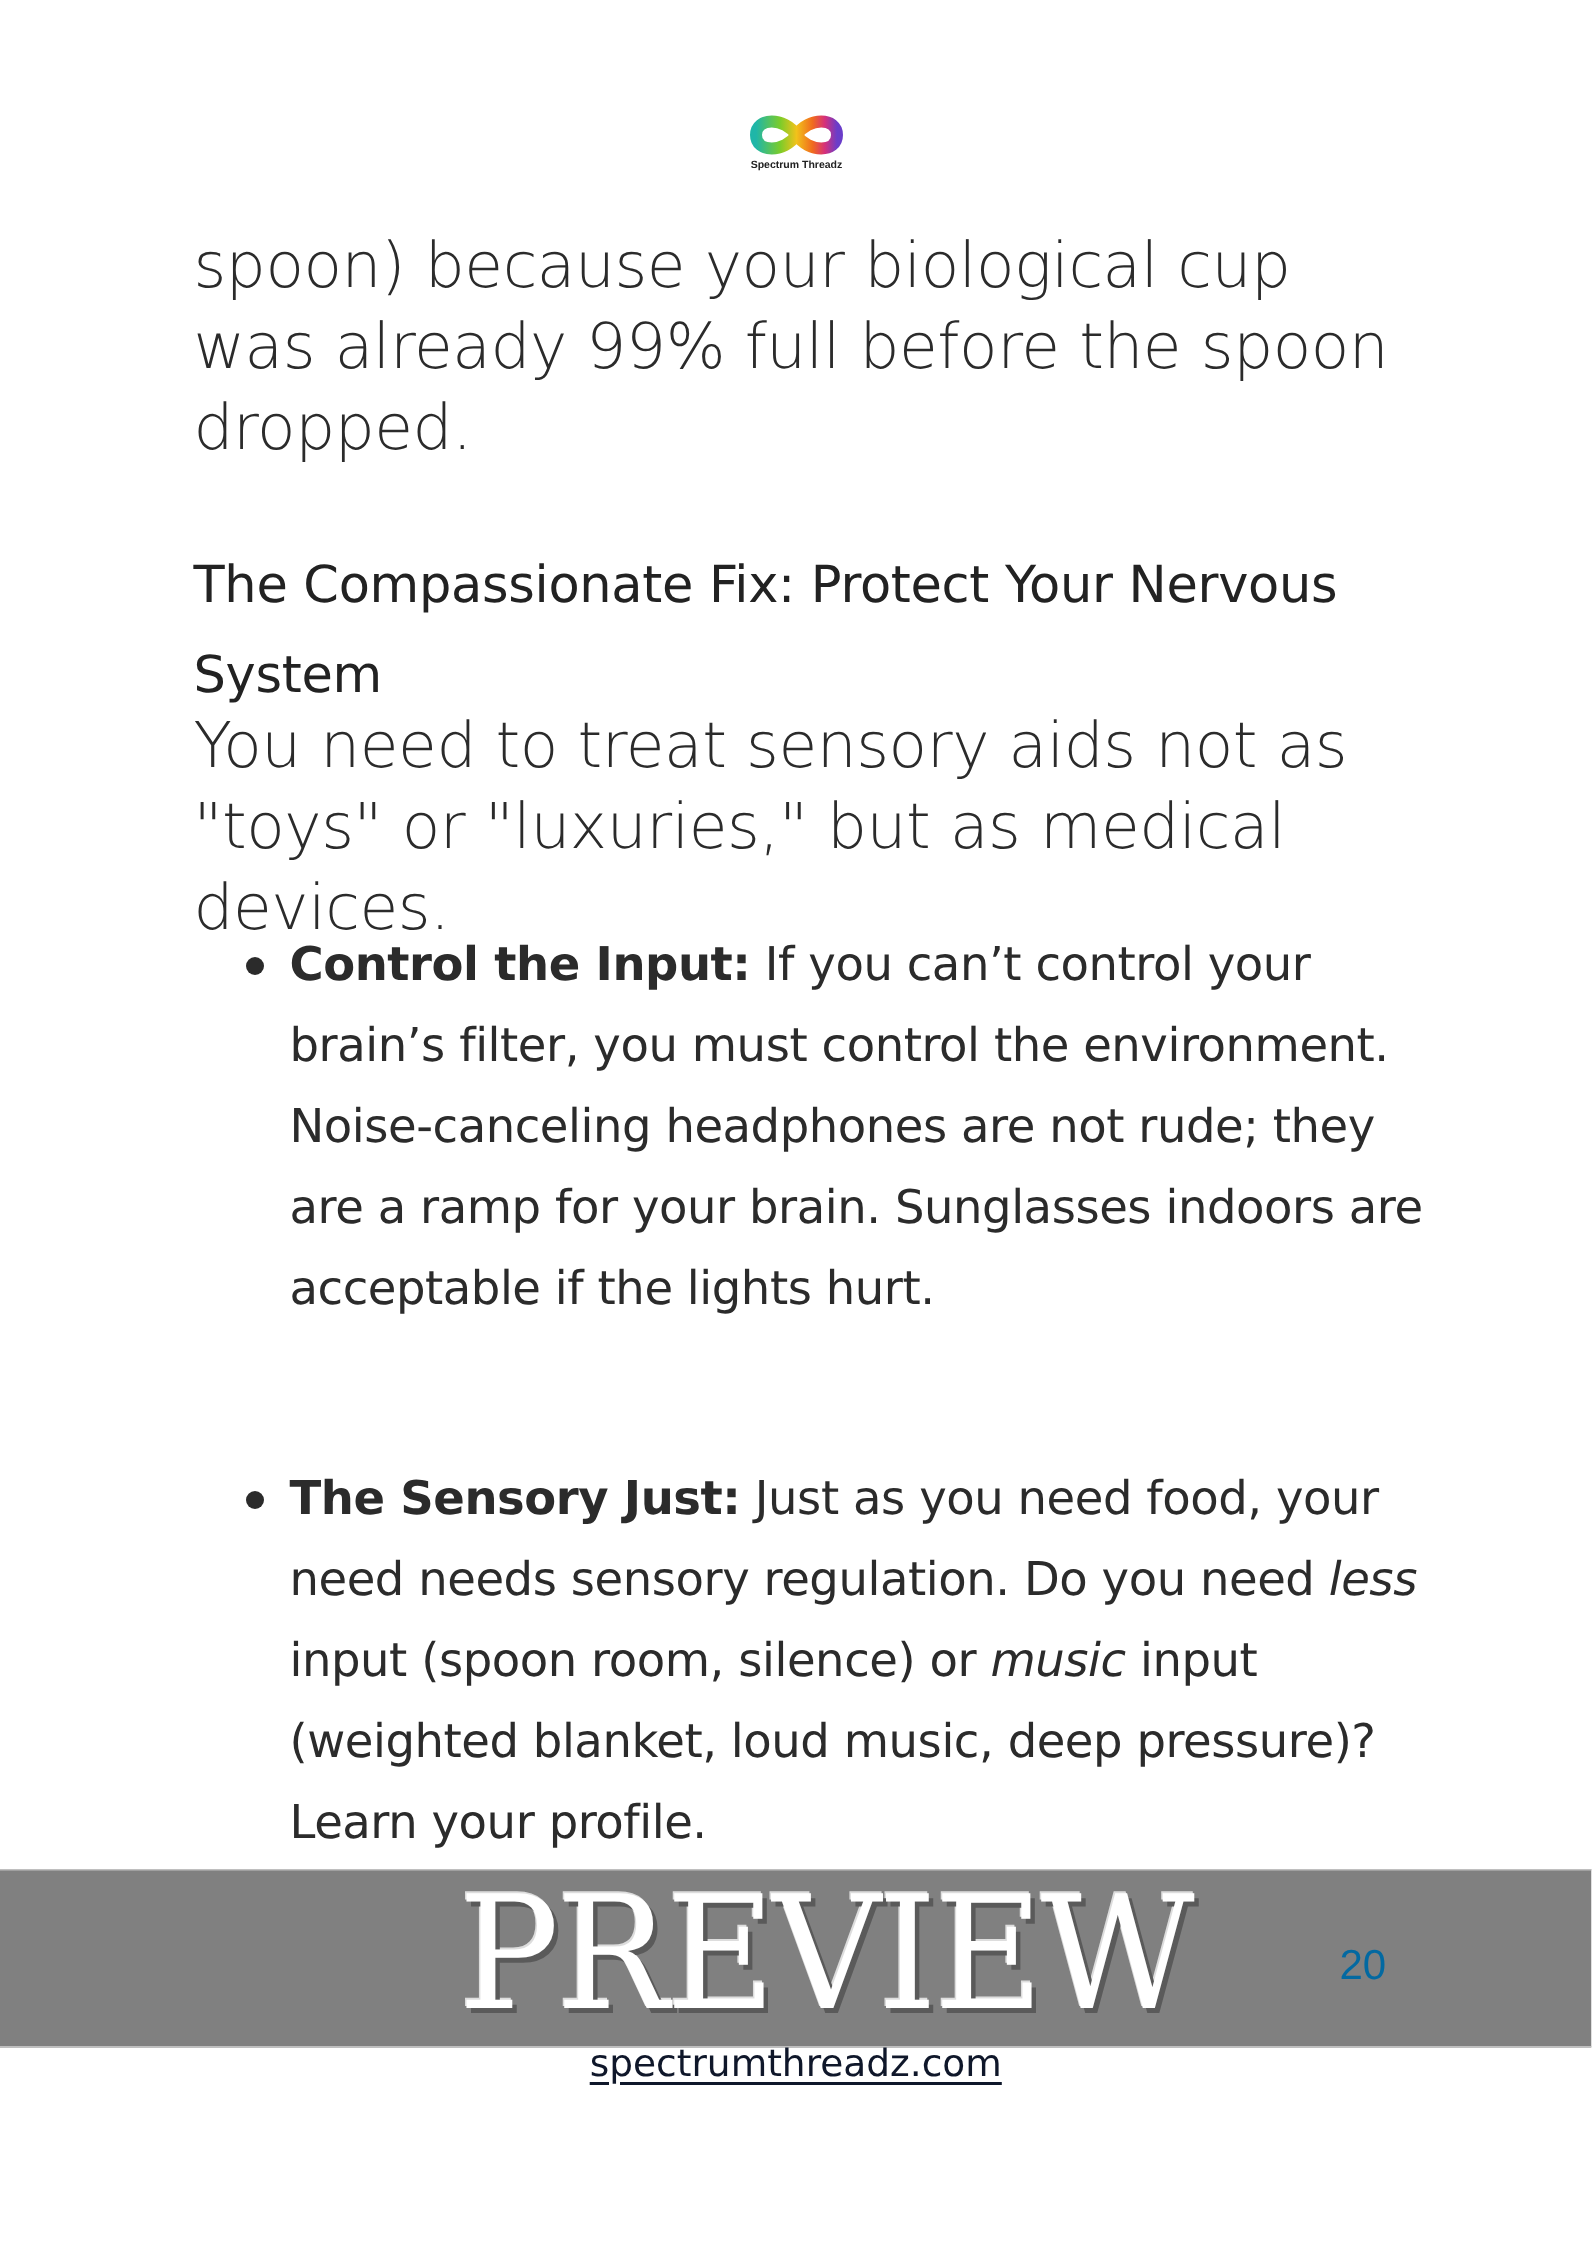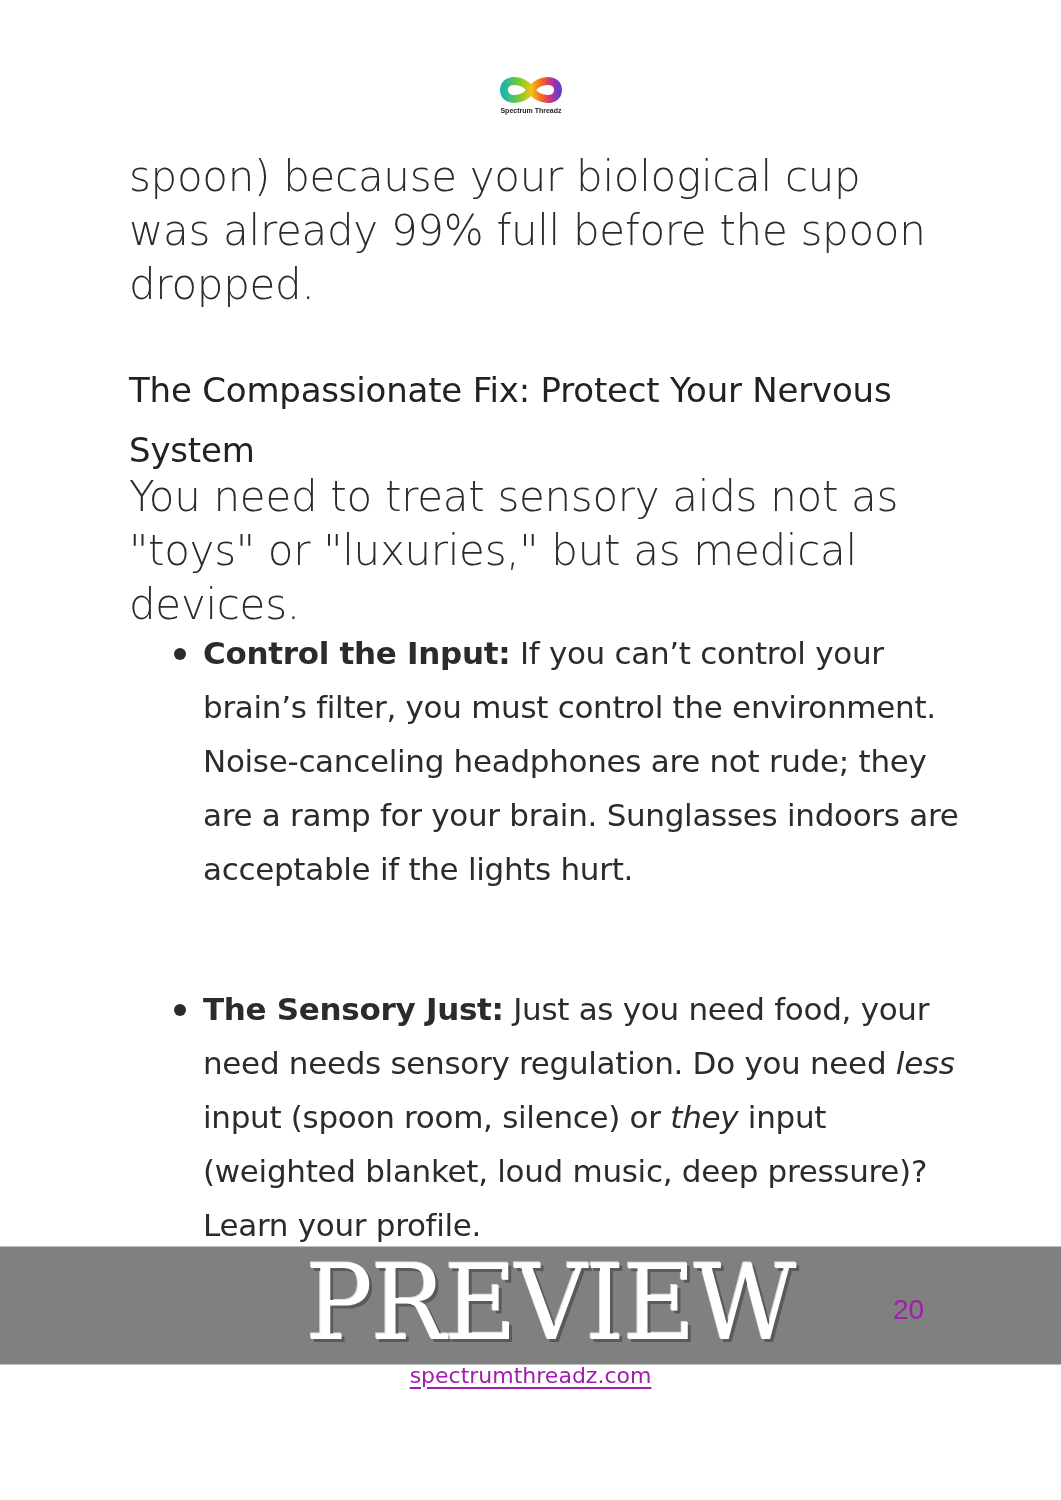--- a/index.html
+++ b/index.html
@@ -22,21 +22,21 @@
       font-weight: 300;
     }
     .p1 { top: 150px; }
     .heading {
       position: absolute; left: 129px; top: 360px; width: 780px;
       font-size: 34px; line-height: 60px; font-weight: 500; color: #222;
       letter-spacing: -0.2px;
     }
     .p2 { top: 470px; }
     .bullets {
-      position: absolute; left: 160px; width: 790px; margin: 10px; padding: 0;
+      position: absolute; left: 160px; width: 790px; margin: 0; padding: 0;
       list-style: none;
     }
     .bullet-item {
       position: relative; padding-left: 33px;
       font-size: 31px; line-height: 54px; letter-spacing: -0.3px;
     }
     .bullet-dot {
       position: absolute; left: 4px; top: 22px; width: 12px; height: 12px;
       border-radius: 50%; background: #2b2b2b;
     }
@@ -51,25 +51,25 @@
     .preview {
       position: absolute; left: 270px; top: 1244px; width: 560px; height: 120px;
       text-align: center;
       font-family: "DejaVu Serif", serif; font-size: 100px; line-height: 118px;
       color: #ffffff; letter-spacing: -2px;
       text-shadow: 3px 3px 0 #5a5a5a, -1px -1px 0 #ddd;
       transform: scaleY(1.05);
     }
     .page-num {
       position: absolute; left: 893px; top: 1294px;
-      font-family: "Liberation Sans", sans-serif; font-size: 28px; color: #a21caf;
+      font-family: "Liberation Sans", sans-serif; font-size: 28px; color: #0369a1;
     }
     .site-link {
       position: absolute; left: 0; width: 1061px; top: 1356px; text-align: center;
-      font-size: 22px; line-height: 40px; color: #a21caf; text-decoration: underline;
+      font-size: 25px; line-height: 40px; color: #0f172a; text-decoration: underline;
       text-underline-offset: 4px;
     }
   </style>
 </head>
 <body>
 
 <div class="logo">
   <svg width="70" height="32" viewBox="0 0 70 32">
     <defs>
       <linearGradient id="lg1" x1="0" y1="0" x2="1" y2="0">
@@ -95,21 +95,21 @@
 <ul class="bullets b1">
   <li class="bullet-item">
     <span class="bullet-dot"></span>
     <span class="bold">Control the Input:</span><span> If you can’t control your brain’s filter, you must control the environment. Noise-canceling headphones are not rude; they are a ramp for your brain. Sunglasses indoors are acceptable if the lights hurt.</span>
   </li>
 </ul>
 
 <ul class="bullets b2">
   <li class="bullet-item">
     <span class="bullet-dot"></span>
-    <span class="bold">The Sensory Just:</span><span> Just as you need food, your need needs sensory regulation. Do you need </span><span class="it">less</span><span> input (spoon room, silence) or </span><span class="it">they</span><span> input (weighted blanket, loud music, deep pressure)? Learn your profile.</span>
+    <span class="bold">The Sensory Just:</span><span> Just as you need food, your need needs sensory regulation. Do you need </span><span class="it">less</span><span> input (spoon room, silence) or </span><span class="it">music</span><span> input (weighted blanket, loud music, deep pressure)? Learn your profile.</span>
   </li>
 </ul>
 
 <div class="band"></div>
 <div class="preview">PREVIEW</div>
 <div class="page-num">20</div>
 
 <a class="site-link">spectrumthreadz.com</a>
 
 </body></html>

